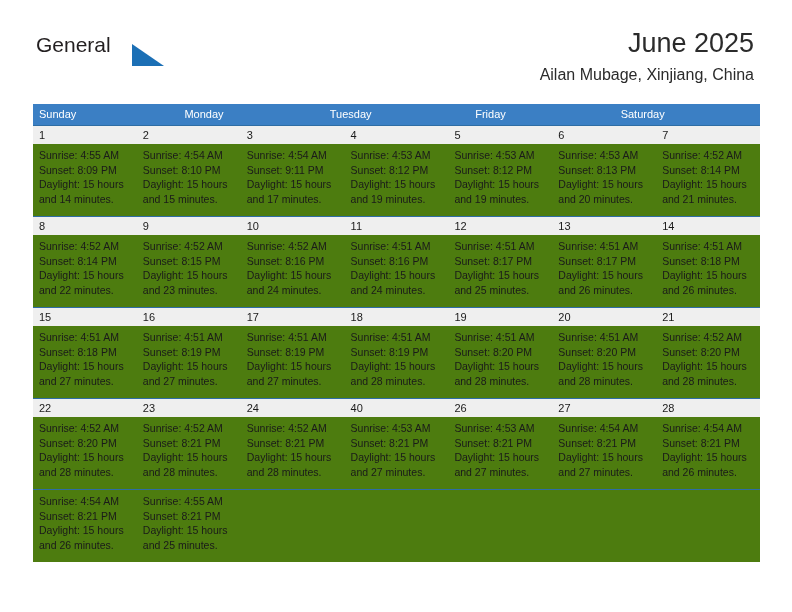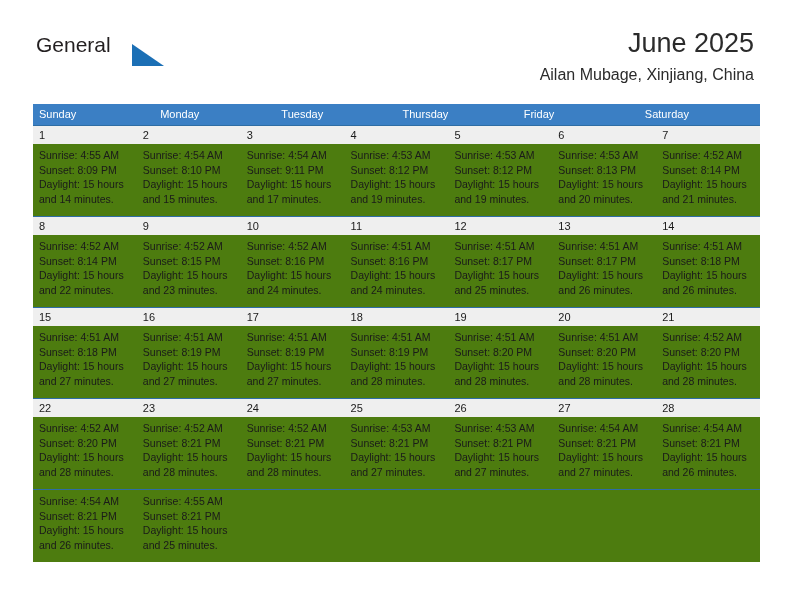--- a/index.html
+++ b/index.html
@@ -147,21 +147,20 @@
   </div>
 
 </div>
 
 <div class="calendar">
 
   <div class="weekday-row">
     <div class="weekday-cell">Sunday</div>
     <div class="weekday-cell">Monday</div>
     <div class="weekday-cell">Tuesday</div>
-    <div class="weekday-cell">Thursday</div>
     <div class="weekday-cell">Friday</div>
     <div class="weekday-cell">Saturday</div>
   </div>
 
   <div class="week-row">
     <div class="daynum-band">
       <div class="daynum-cell">1</div>
       <div class="daynum-cell">2</div>
       <div class="daynum-cell">3</div>
       <div class="daynum-cell">4</div>
@@ -325,21 +324,21 @@
         <div class="detail-line">and 28 minutes.</div>
       </div>
     </div>
   </div>
 
   <div class="week-row">
     <div class="daynum-band">
       <div class="daynum-cell">22</div>
       <div class="daynum-cell">23</div>
       <div class="daynum-cell">24</div>
-      <div class="daynum-cell">25</div>
+      <div class="daynum-cell">40</div>
       <div class="daynum-cell">26</div>
       <div class="daynum-cell">27</div>
       <div class="daynum-cell">28</div>
     </div>
     <div class="detail-band">
       <div class="detail-cell">
         <div class="detail-line">Sunrise: 4:52 AM</div>
         <div class="detail-line">Sunset: 8:20 PM</div>
         <div class="detail-line">Daylight: 15 hours</div>
         <div class="detail-line">and 28 minutes.</div>

